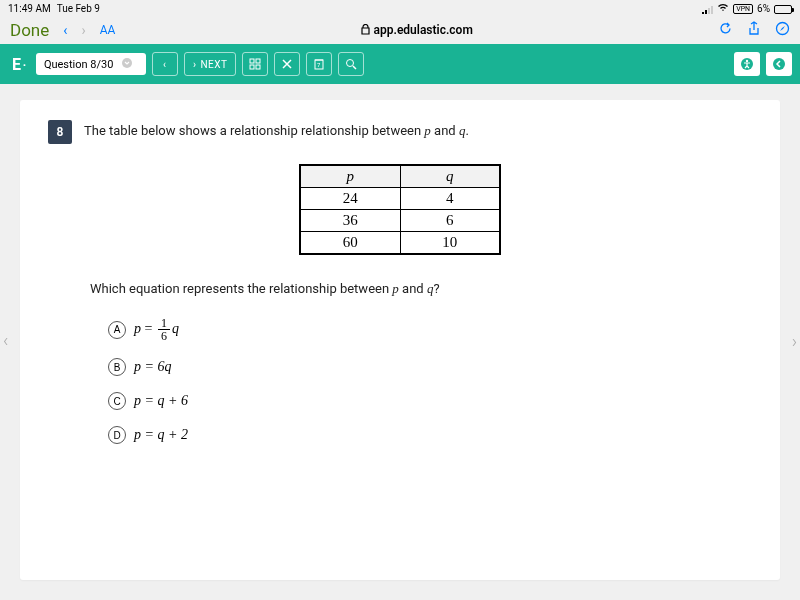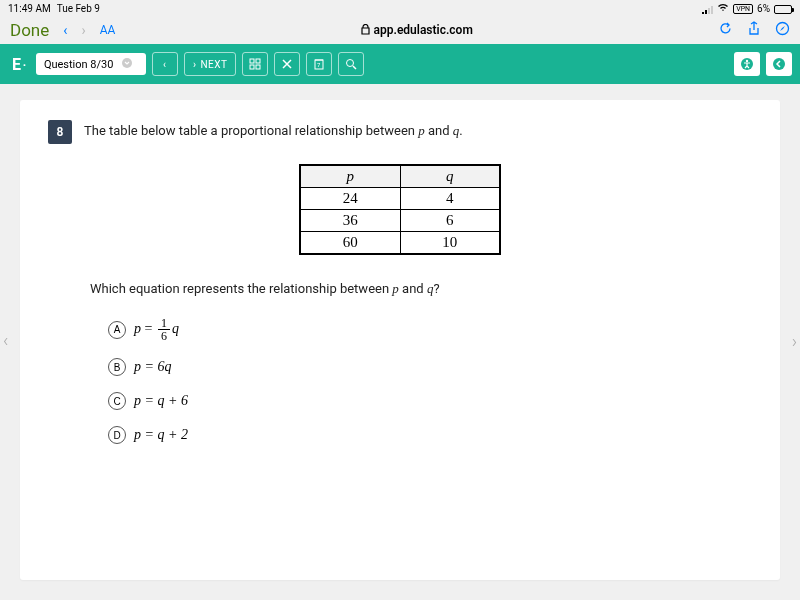--- a/index.html
+++ b/index.html
@@ -278,21 +278,21 @@
 </div>
 
 <div class="content-wrap">
   <span class="side-chevron left">‹</span>
   <span class="side-chevron right">›</span>
 
   <div class="card">
     <div class="q-header">
       <div class="q-num">8</div>
       <div class="q-text">
-        <span>The table below table a proportional relationship between </span><span class="mi">p</span><span> and </span><span class="mi">q</span><span>.</span>
+        <span>The table below shows a relationship relationship between </span><span class="mi">p</span><span> and </span><span class="mi">q</span><span>.</span>
       </div>
     </div>
 
     <table class="data-table">
       <tbody>
           <tr>
         <th>p</th>
         <th>q</th>
       </tr>
       <tr>

